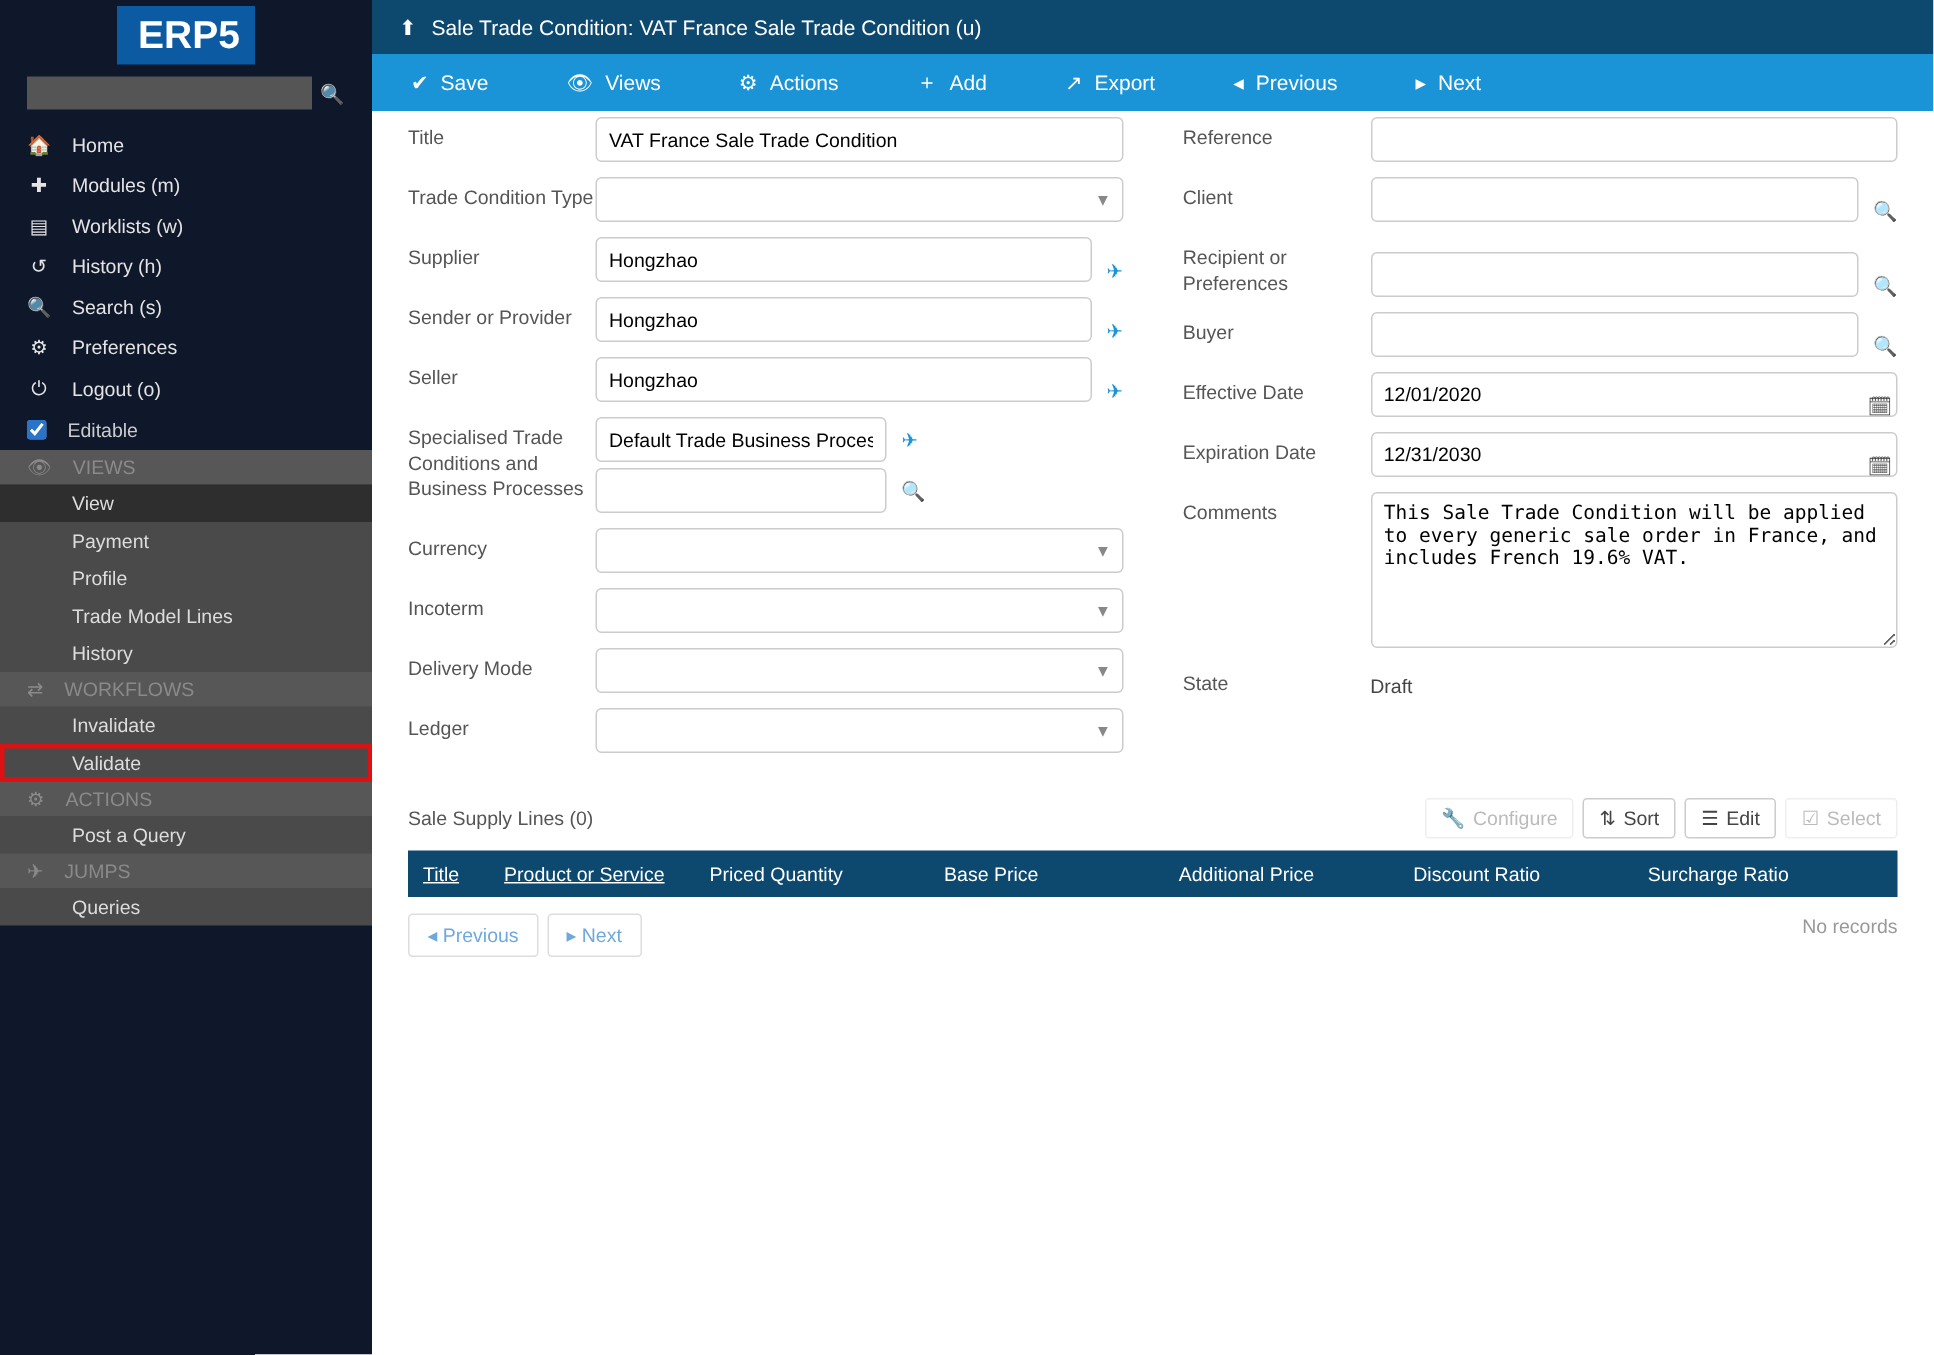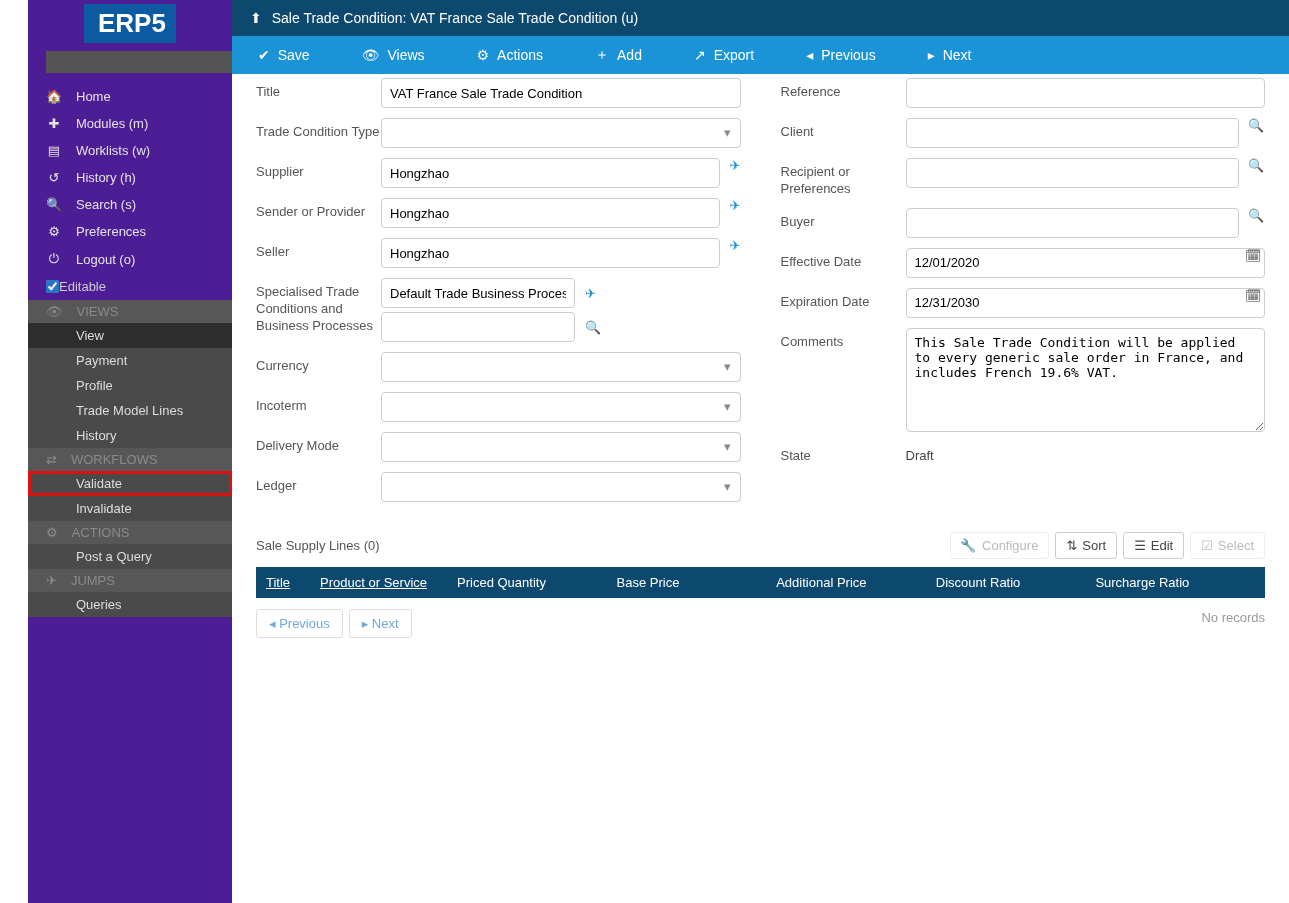--- a/index.html
+++ b/index.html
@@ -1,44 +1,44 @@
 <!DOCTYPE html>
 <html><head>
 <meta charset="utf-8">
 <style>
 * { box-sizing: border-box; margin: 0; padding: 0; }
 body { font-family: Arial, Helvetica, sans-serif; font-size: 13px; color: #333; background: #fff; }
 .app { display: flex; min-height: 903px; }
 
 
-.sidebar { width: 204px; background: #4c1d95; color: #ccc; flex-shrink: 0; margin-left: 28px; }
+.sidebar { width: 248px; background: #0f172a; color: #ccc; flex-shrink: 0; }
 .logo { background: #0c5aa1; color: #fff; font-size: 26px; font-weight: bold; padding: 4px 14px; margin: 4px auto 8px; width: 92px; text-align: center; font-family: 'Arial', sans-serif; }
 .sidebar-search { display: flex; align-items: center; padding: 0 18px 10px; gap: 6px; }
 .sidebar-search input { flex: 1; background: #555; border: none; height: 22px; color: #fff; padding: 0 6px; }
 .side-item { display: flex; align-items: center; gap: 14px; padding: 6px 18px; color: #e4e4e4; cursor: pointer; font-size: 13px; }
 .side-item .ico { width: 16px; text-align: center; display: inline-block; }
 .side-group { background: #4a4a4a; }
 .side-group-hdr { display: flex; align-items: center; gap: 14px; padding: 4px 18px; color: #8a8a8a; font-size: 13px; background: #575757; }
 .side-sub { padding: 5px 18px 5px 48px; color: #ddd; cursor: pointer; }
 .side-sub.hl { outline: 3px solid #d11; outline-offset: -3px; }
-.side-check { display: flex; align-items: center; padding: 6px 18px; }
+.side-check { display: flex; align-items: center; gap: 14px; padding: 6px 18px; }
 .side-check input { accent-color: #2b73c7; }
 
 
 .main { flex: 1; display: flex; flex-direction: column; }
 .breadcrumb { background: #0d486e; color: #fff; padding: 10px 18px; font-size: 14px; display: flex; align-items: center; gap: 10px; }
 .toolbar { background: #1b93d7; color: #fff; display: flex; font-size: 14px; }
 .tb-item { padding: 10px 26px; display: flex; align-items: center; gap: 8px; cursor: pointer; }
 
 .content { padding: 4px 24px; overflow-y: auto; }
 .form-row { display: flex; gap: 40px; }
 .form-col { flex: 1; }
 .fld { display: flex; margin-bottom: 10px; }
 .fld-lbl { width: 125px; color: #555; font-size: 13px; padding-top: 6px; line-height: 1.3; }
-.fld-ctl { flex: 1; display: flex; align-items: flex-start; gap: 10px; }
+.fld-ctl { flex: 1; display: flex; align-items: flex-end; gap: 10px; }
 .fld-ctl input[type=text], .fld-ctl input[type=date] { width: 100%; height: 30px; border: 1px solid #ccc; border-radius: 4px; padding: 0 8px; font-size: 13px; }
 .fld-ctl textarea { width: 100%; border: 1px solid #ccc; border-radius: 4px; padding: 6px 8px; font-size: 13px; resize: both; }
 .dd { position: relative; width: 100%; }
 .dd::after { content: "▾"; position: absolute; right: 10px; top: 7px; color: #888; pointer-events: none; }
 .static-val { padding-top: 6px; color: #444; }
 .ic-plane { color: #1b93d7; cursor: pointer; }
 .ic-search { color: #444; cursor: pointer; }
 .stack { flex-direction: column; align-items: flex-start; gap: 4px; }
 .stack .row { display: flex; align-items: center; gap: 10px; }
 
@@ -112,22 +112,22 @@
         </div>
       <div class="side-sub">Payment</div>
       <div class="side-sub">Profile</div>
       <div class="side-sub">Trade Model Lines</div>
       <div class="side-sub">History</div>
 
       <div class="side-group-hdr">
           <span class="ico">⇄</span>
           <span>WORKFLOWS</span>
         </div>
+      <div class="side-sub">Invalidate</div>
       <div class="side-sub hl">Validate</div>
-      <div class="side-sub">Invalidate</div>
 
       <div class="side-group-hdr">
           <span class="ico">⚙</span>
           <span>ACTIONS</span>
         </div>
       <div class="side-sub">Post a Query</div>
 
       <div class="side-group-hdr">
           <span class="ico">✈</span>
           <span>JUMPS</span>

